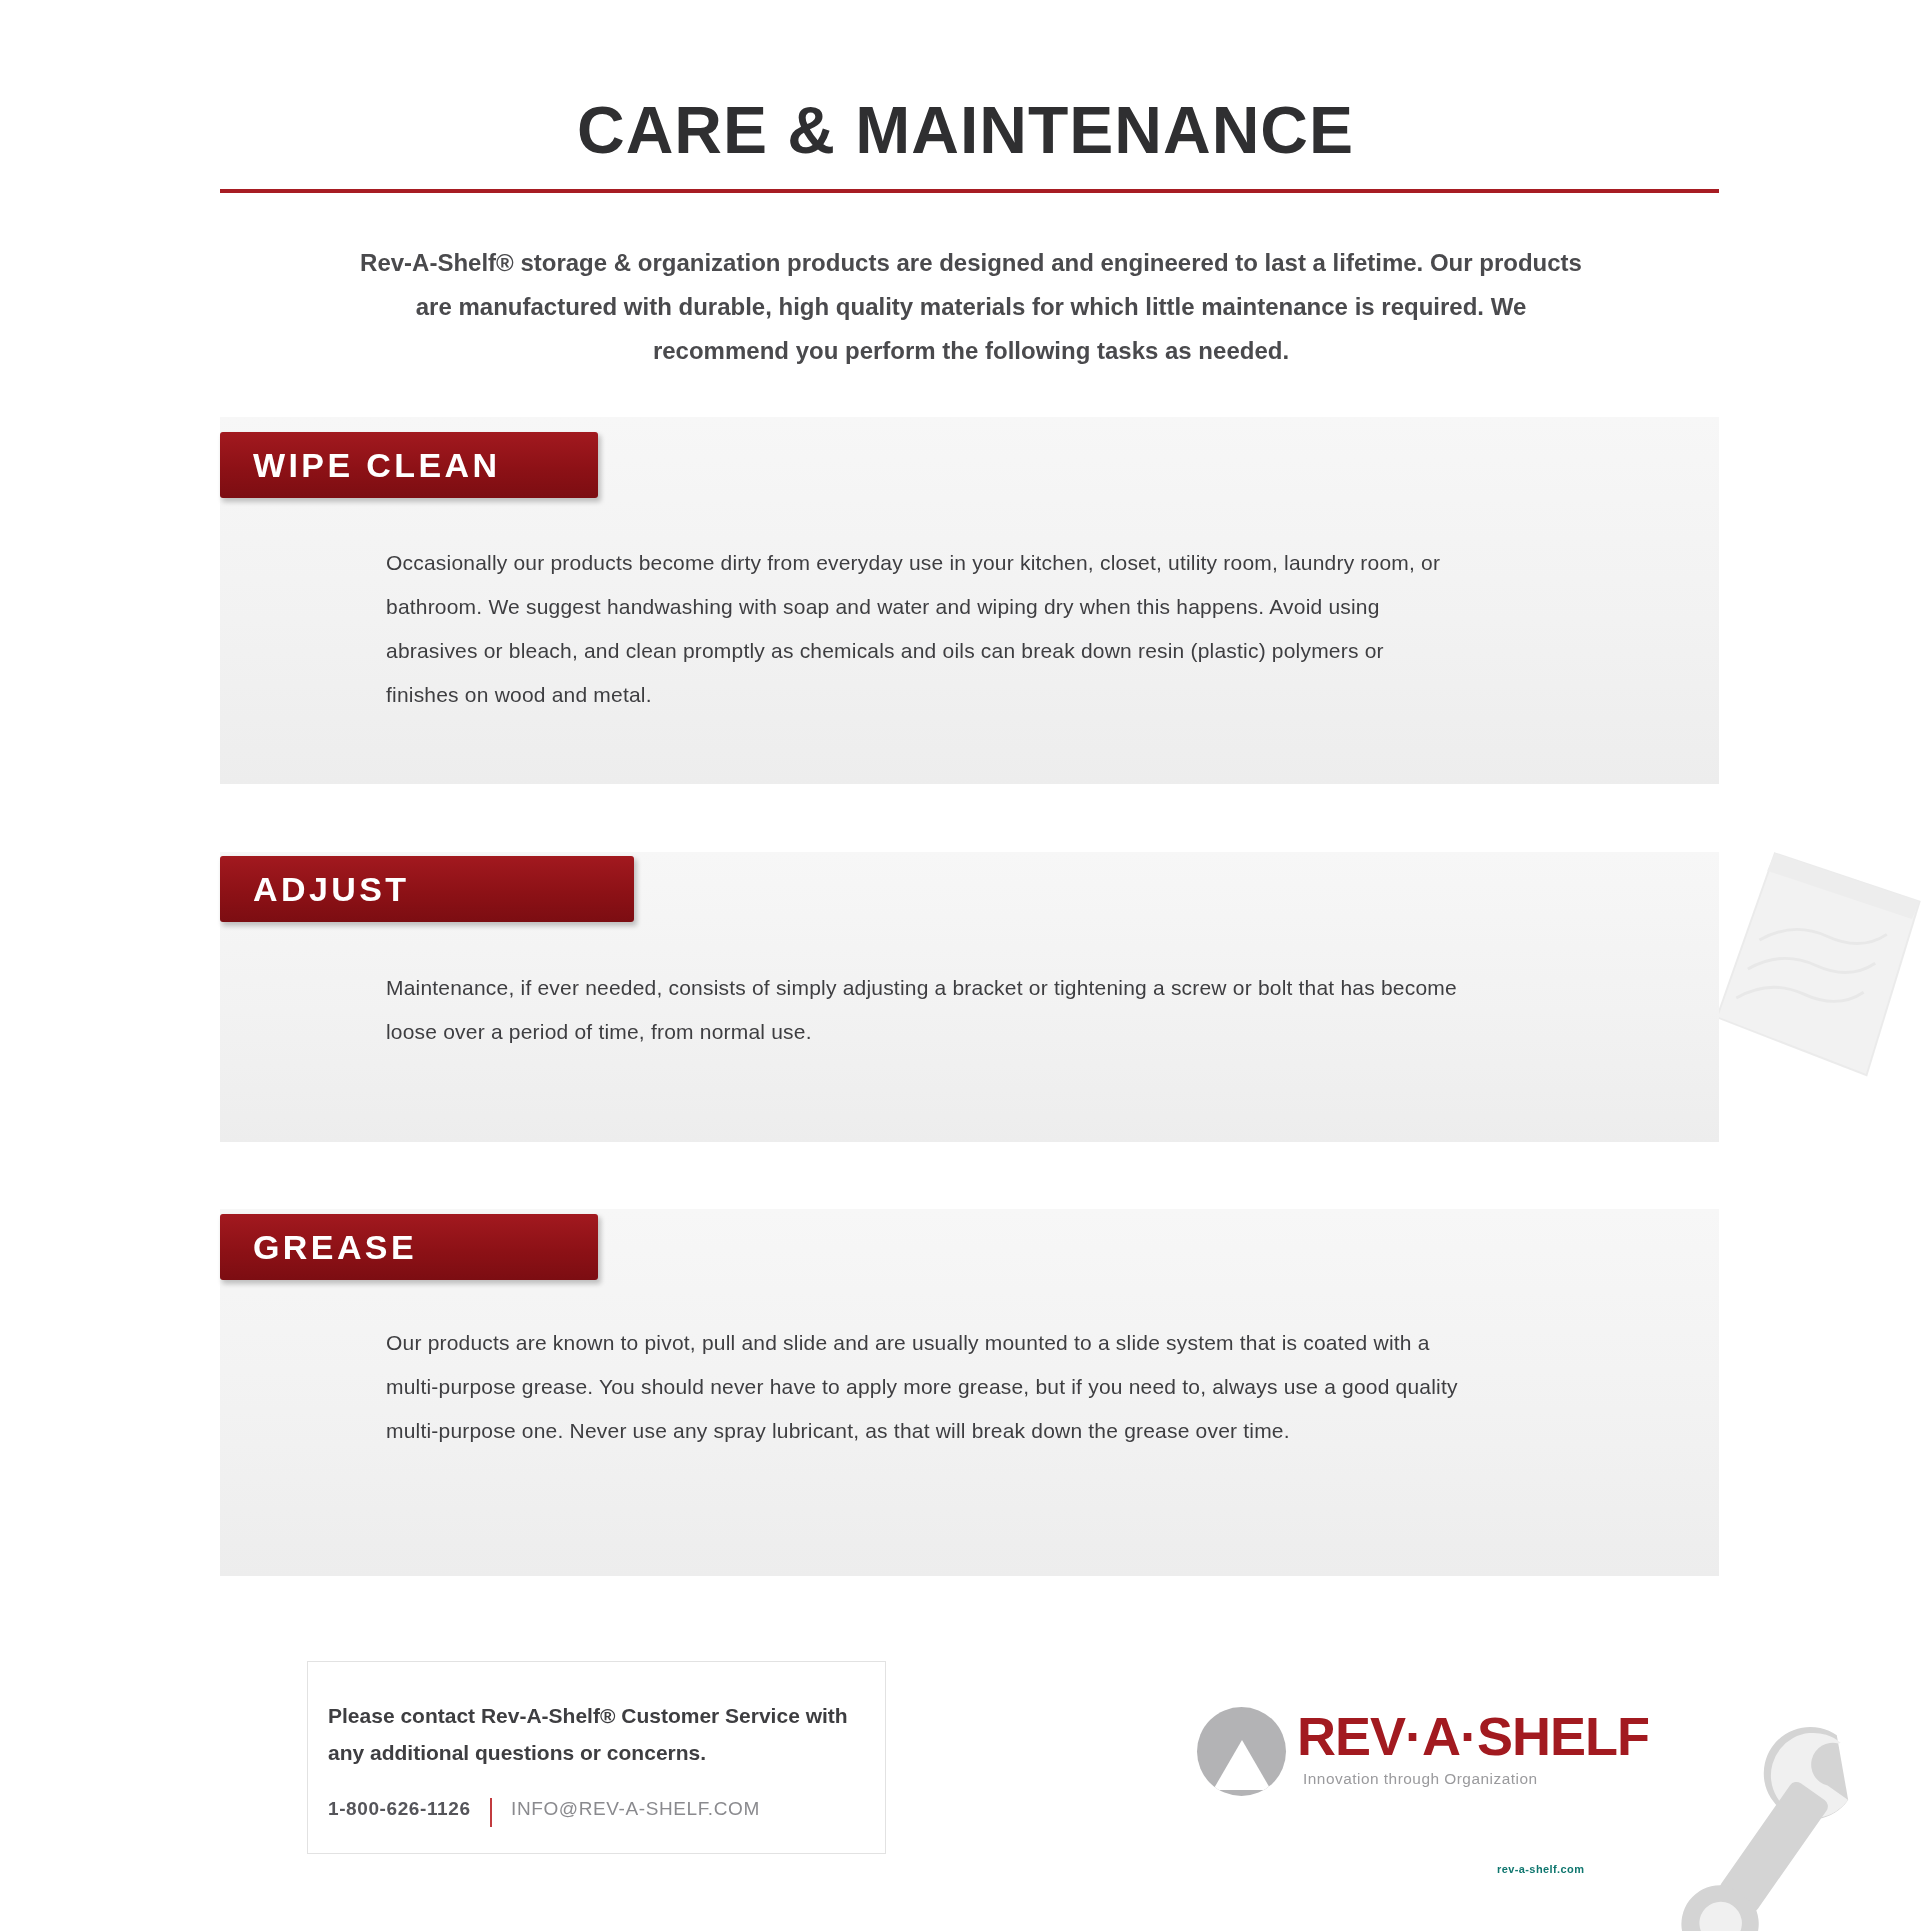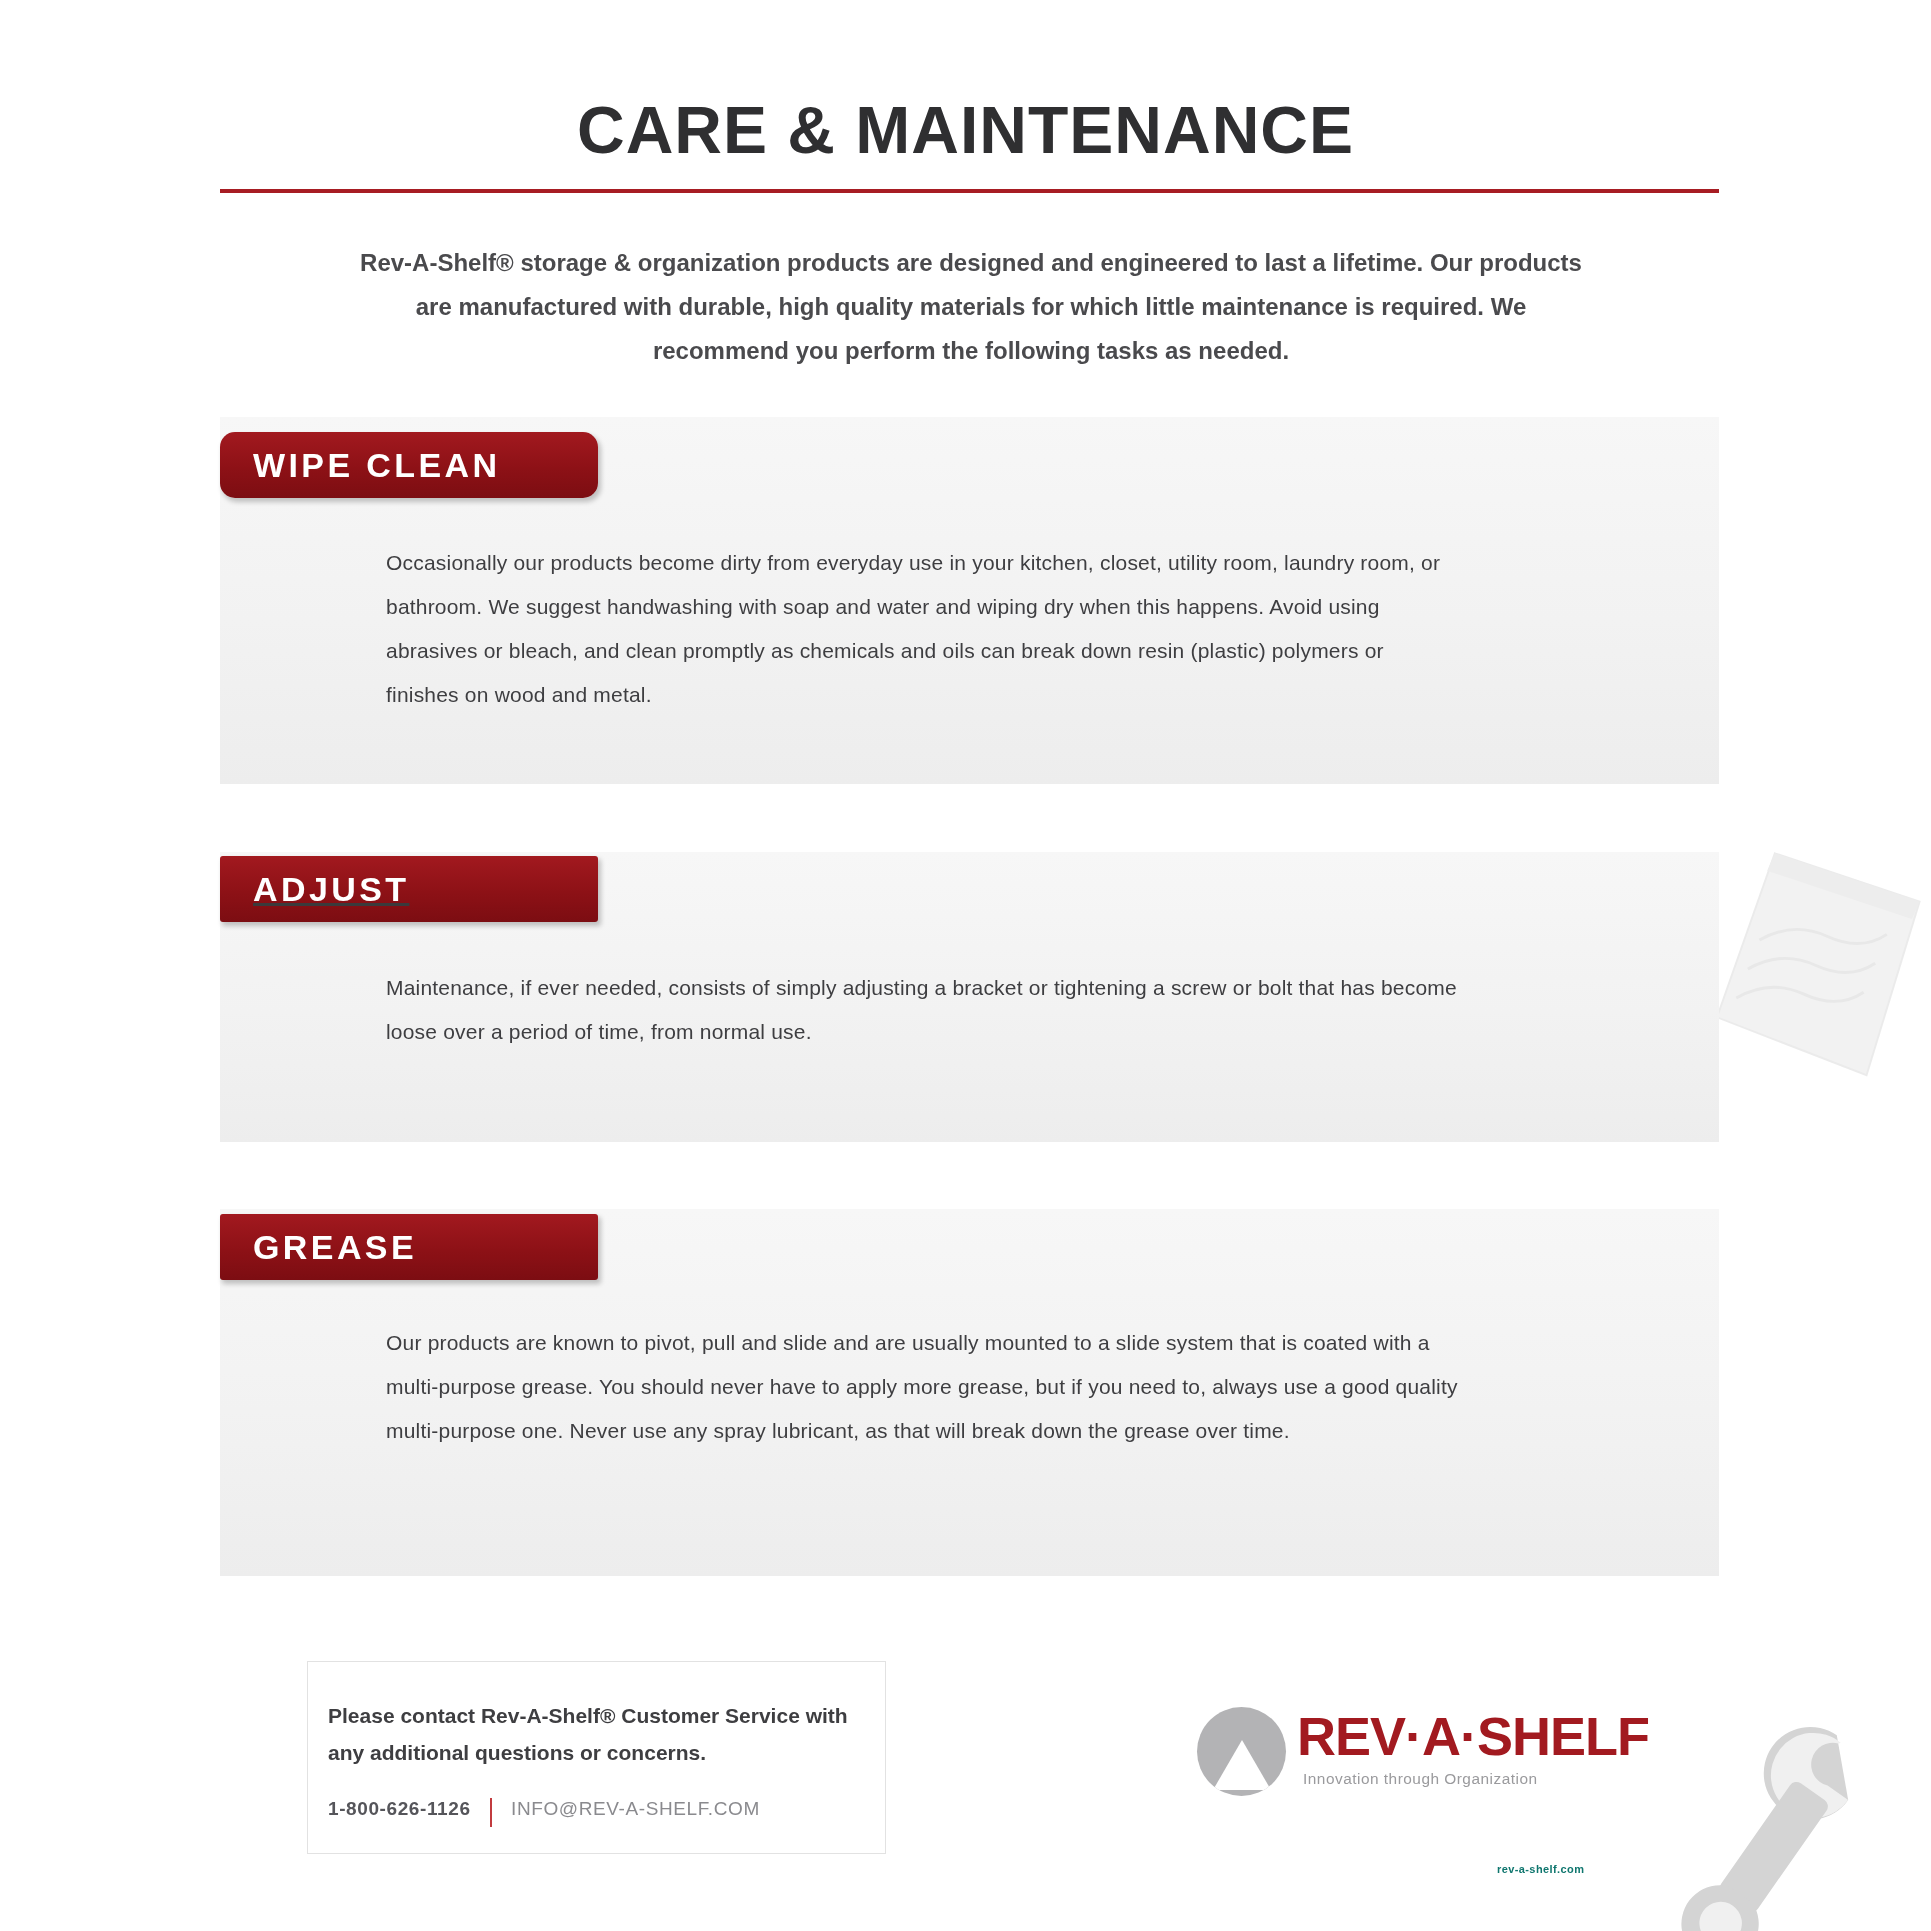--- a/index.html
+++ b/index.html
@@ -77,22 +77,22 @@
     align-items: center;
     padding: 0 33px 0 33px;
     box-sizing: border-box;
   }
   .tag-label {
     color: #ffffff;
     font-size: 34px;
     font-weight: bold;
     letter-spacing: 3.4px;
   }
-  .tag-wipe   { top: 432px;  width: 378px; border-radius: 15px; }
-  .tag-adjust { top: 856px;  width: 378px; text-decoration: underline; }
+  .tag-wipe   { top: 432px;  width: 378px; }
+  .tag-adjust { top: 856px;  width: 414px; }
   .tag-grease { top: 1214px; width: 378px; }
 
   .body-text {
     position: absolute;
     left: 362px;
     width: 1072px;
     font-size: 21px;
     line-height: 44px;
     font-weight: normal;
     color: #3e3e41;

